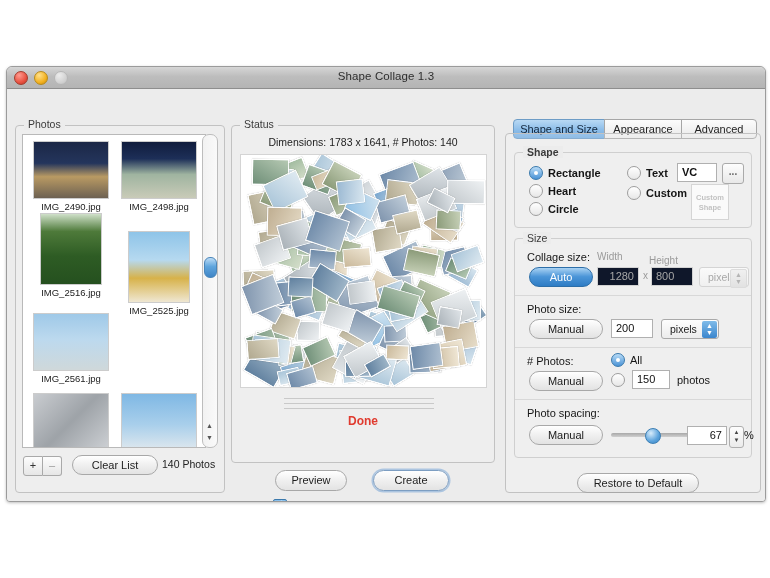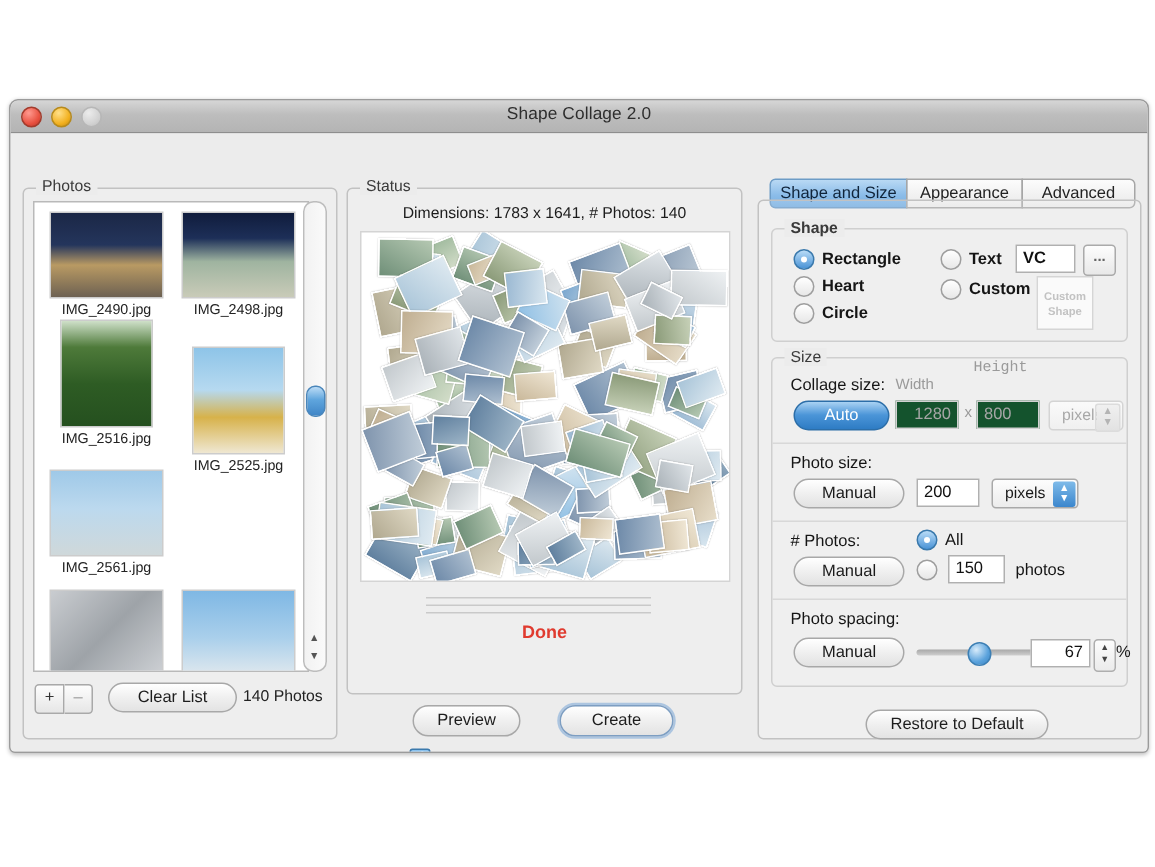--- a/index.html
+++ b/index.html
@@ -188,21 +188,21 @@
   .radio.on::after{ content:""; position:absolute; left:3.5px; top:3.5px; width:4px;height:4px;border-radius:50%;background:#fff;}
   .rlabel { font-size:11px; color:#151515; margin-left:5px; white-space:nowrap;}
   .glabel { position:absolute; font-size:11px; color:#151515; white-space:nowrap;}
   .dimlabel { position:absolute; font-size:10px; color:#9a9a9a; white-space:nowrap;}
 
   .tfield {
     position:absolute; background:#fff; border:1px solid #b0b0b0;
     font-size:11px; color:#111; box-sizing:border-box;
     padding:0 4px; line-height:17px; height:19px;
   }
-  .tfield.dim { color:#a6a6a6; background:#14532d; border-color:#d2d2d2; }
+  .tfield.dim { color:#a6a6a6; background:#0f172a; border-color:#d2d2d2; }
   .tfield.right { text-align:right; }
 
   .dots-btn {
     position:absolute; width:20px; height:19px;
     background: linear-gradient(180deg,#fdfdfd,#e8e8e8);
     border:1px solid #aaa; border-radius:3px;
     font-size:10px; color:#666; text-align:center; line-height:16px;
   }
   .customshape-box {
     position:absolute; width:38px; height:36px;
@@ -263,21 +263,21 @@
 <div id="root">
 
   <div class="window">
 
     <div class="titlebar">
       <div class="lights">
         <div class="light red"></div>
         <div class="light yellow"></div>
         <div class="light gray"></div>
       </div>
-      <div class="title-text">Shape Collage 2.0</div>
+      <div class="title-text">Shape Collage 1.3</div>
     </div>
 
     <div class="winbody">
 
       <div class="group" id="photos-group">
         <div class="legend">Photos</div>
 
         <div class="photolist">
           <div class="thumbgrid">
 
@@ -539,21 +539,21 @@
             <div>Custom</div>
             <div>Shape</div>
           </div>
         </div>
 
         <div class="inner-group" id="size-box">
           <div class="inner-legend">Size</div>
 
           <div class="glabel" style="left:12px; top:12px;">Collage size:</div>
           <div class="dimlabel" style="left:82px; top:12px;">Width</div>
-          <div class="dimlabel" style="left:134px; top:1px;font-family:Liberation Mono, monospace;">Height</div>
+          <div class="dimlabel" style="left:134px; top:16px;">Height</div>
 
           <div class="pill blue" style="left:14px; top:28px; width:64px;">Auto</div>
           <div class="tfield dim right" style="left:82px; top:28px; width:42px;">1280</div>
           <div class="dimlabel" style="left:128px; top:31px;">x</div>
           <div class="tfield dim" style="left:136px; top:28px; width:42px;">800</div>
           <div class="popup dim" style="left:184px; top:28px; width:50px;">
             <span>pixels</span>
             <span class="arrowbox">▲<br>▼</span>
           </div>
 

